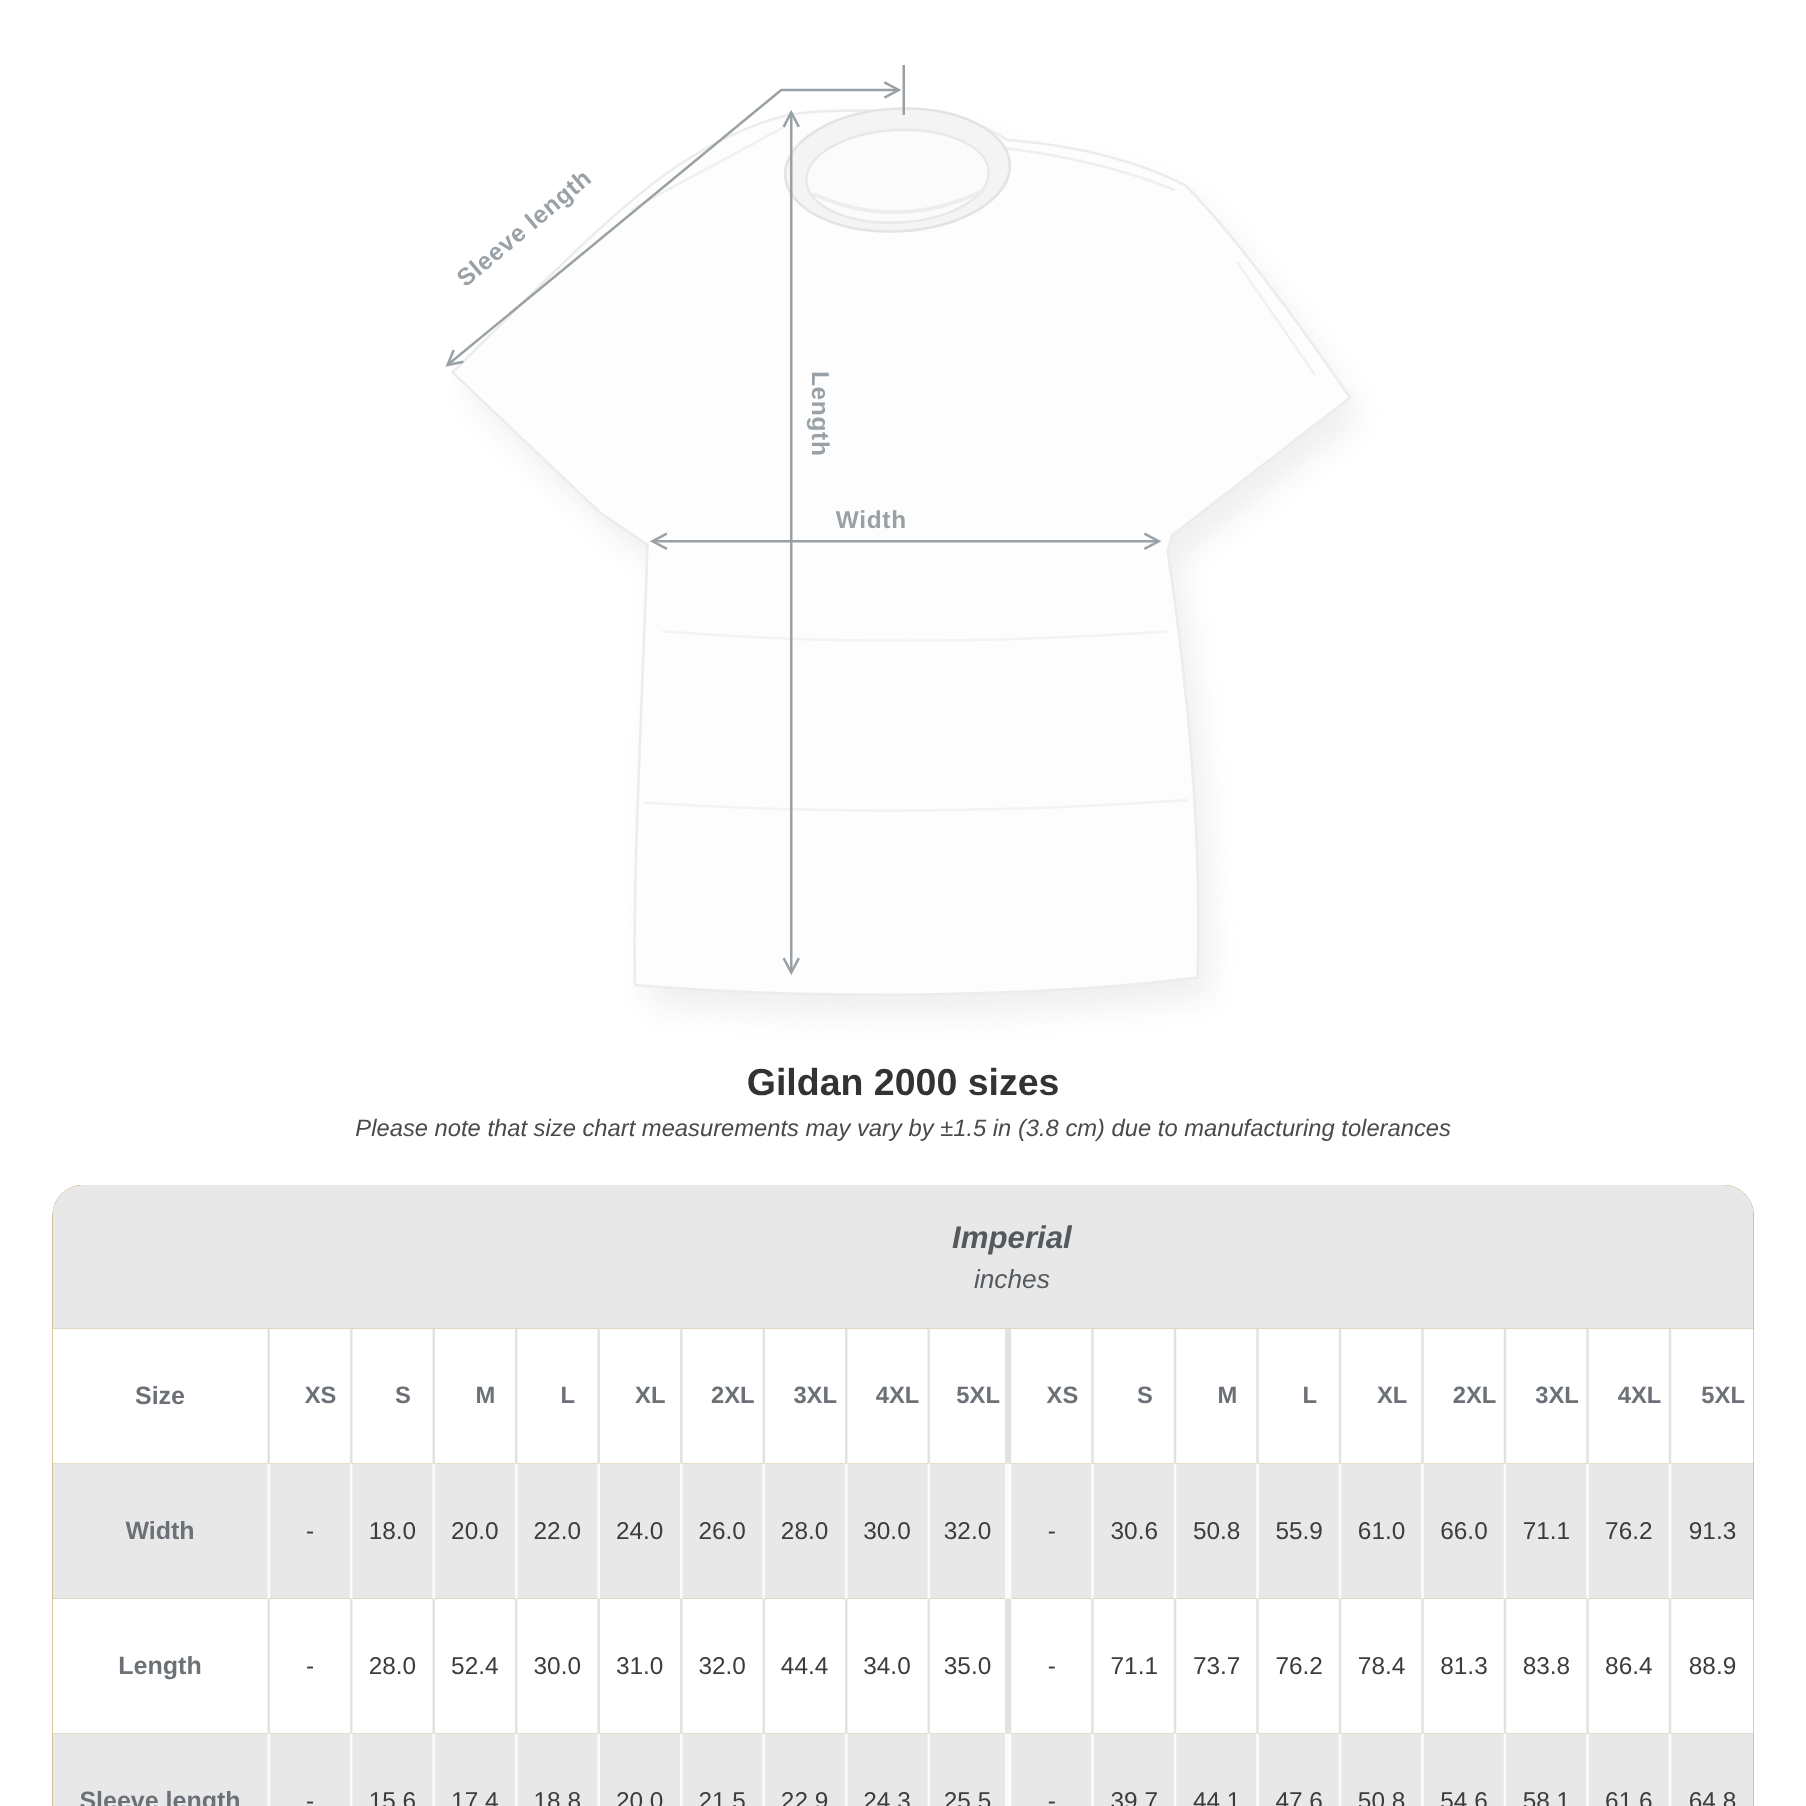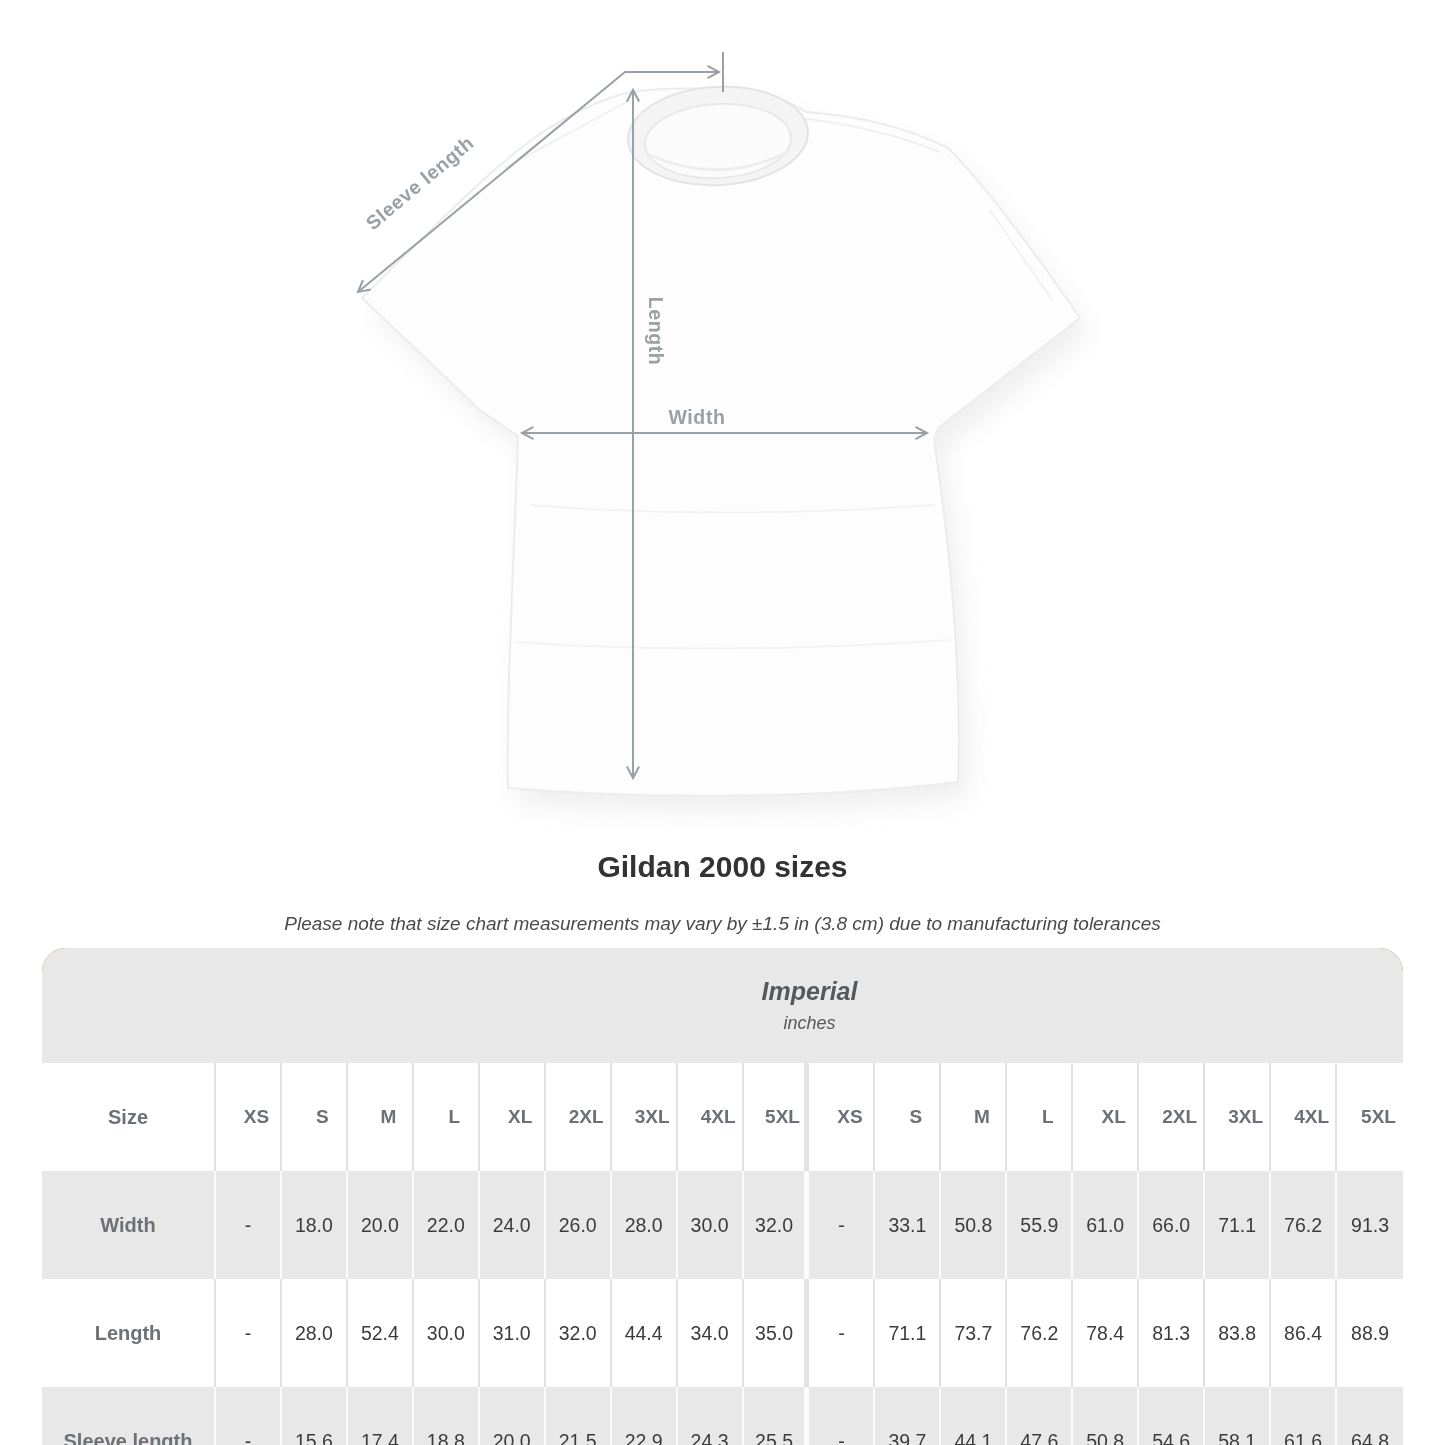--- a/index.html
+++ b/index.html
@@ -20,37 +20,37 @@
   .lbl-sleeve { left:420px; top:183px; transform:translate(-50%,-50%) rotate(-40deg); }
   .lbl-length { left:655px; top:331px; transform:translate(-50%,-50%) rotate(90deg); }
   .lbl-width  { left:697px; top:417px; transform:translate(-50%,-50%); }
 
   
   .page-title {
     position:absolute; top:850px; left:0; width:100%;
     text-align:center; font-size:30px; font-weight:bold; color:#333333;
   }
   .note {
-    position:absolute; top:913px; left:0; width:100%;
+    position:absolute; top:893px; left:0; width:100%;
     text-align:center; font-style:italic; font-size:19px; color:#4a4a4a;
   }
 
   
   .tbl {
     position:absolute; left:42px; top:948px; width:1361px;
     border-radius:24px; overflow:hidden; background:#a16207;
   }
   .band { height:115px; background:#e8e8e8; display:flex; }
   .band-spacer { width:174px; }
   .band-group {
     flex:1; display:flex; flex-direction:column; align-items:center;
     justify-content:center; gap:7px; color:#54595d;
   }
   .g-name { font-size:25px; font-weight:bold; font-style:italic; }
-  .g-unit { font-size:18px; font-style:italic; }
+  .g-unit { font-size:21px; font-style:italic; }
 
   .grid-row {
     display:grid; grid-template-columns:174px repeat(18,1fr);
     height:108px; align-items:stretch;
   }
   .grid-row.head  { background:#ffffff; }
   .grid-row.white { background:#ffffff; }
   .grid-row.gray  { background:#e8e8e8; }
 
   .cell {
@@ -150,21 +150,21 @@
       <div class="cell num">-</div>
       <div class="cell num">18.0</div>
       <div class="cell num">20.0</div>
       <div class="cell num">22.0</div>
       <div class="cell num">24.0</div>
       <div class="cell num">26.0</div>
       <div class="cell num">28.0</div>
       <div class="cell num">30.0</div>
       <div class="cell num grp-end">32.0</div>
       <div class="cell num">-</div>
-      <div class="cell num">33.1</div>
+      <div class="cell num">30.6</div>
       <div class="cell num">50.8</div>
       <div class="cell num">55.9</div>
       <div class="cell num">61.0</div>
       <div class="cell num">66.0</div>
       <div class="cell num">71.1</div>
       <div class="cell num">76.2</div>
       <div class="cell num">91.3</div>
     </div>
   <div class="grid-row white" id="row-1">
       <div class="cell lbl">Length</div>

